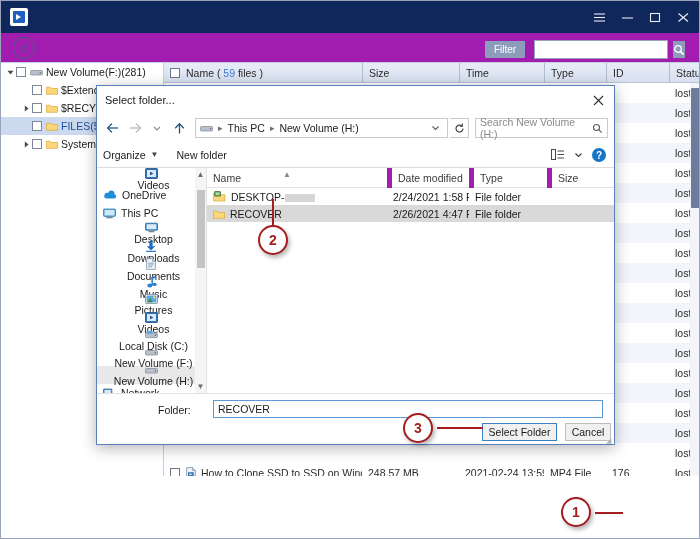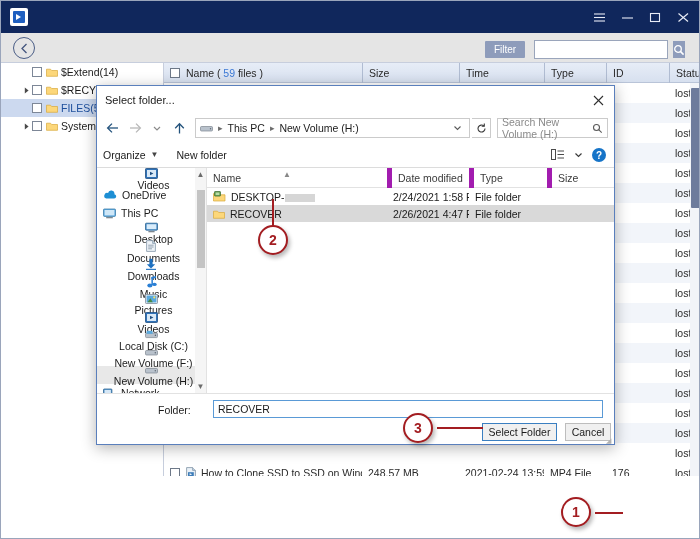--- a/index.html
+++ b/index.html
@@ -62,21 +62,21 @@
     width: 28px; height: 32px;
     display: flex; align-items: center; justify-content: center;
     color: #e8ecf6;
   }
   .win-btn svg { display: block; }
 
   
   .toolbar {
     position: absolute; left: 0; top: 32px;
     width: 700px; height: 30px;
-    background: #e5e5e5;
+    background: #a21caf;
     border-bottom: 1px solid #c7cedd;
   }
   .back-circle {
     position: absolute; left: 12px; top: 4px;
     width: 22px; height: 22px;
     border: 1px solid #4a5d86;
     border-radius: 50%;
     display: flex; align-items: center; justify-content: center;
   }
   .back-circle svg { display: block; }
@@ -303,21 +303,21 @@
   .crumb-caret { margin-left: auto; padding: 0 5px; color: #555; }
   .refresh-btn {
     width: 19px; height: 20px;
     border: 1px solid #cbcbcb;
     border-left: 0;
     background: #fff;
     display: flex; align-items: center; justify-content: center;
     margin-right: 4px;
   }
   .dlg-search {
-    width: 111px; height: 20px;
+    width: 133px; height: 20px;
     border: 1px solid #cbcbcb;
     background: #ffffff;
     display: flex; align-items: center;
     padding: 0 4px;
     font-size: 10.5px;
     color: #8a8a8a;
   }
   .dlg-search .ds-label { flex: 1; }
   .dlg-cmdbar {
     height: 26px;
@@ -516,20 +516,35 @@
         <svg width="12" height="12" viewBox="0 0 12 12">
             <circle cx="5" cy="5" r="3.3" fill="none" stroke="#ffffff" stroke-width="1.3"></circle>
             <line x1="7.4" y1="7.4" x2="10.6" y2="10.6" stroke="#ffffff" stroke-width="1.5"></line>
           </svg>
       </div>
     </div>
   </div>
 
   <div class="tree-pane">
     <div id="tree-rows">
+        <div class="tree-row" style="padding-left: 4px;">
+          <span class="tw">
+            <svg width="7" height="7" viewBox="0 0 7 7">
+              <polygon points="0.5,1.8 6.5,1.8 3.5,5.6" fill="#4a4a4a"></polygon>
+            </svg>
+          </span>
+          <span class="tchk"></span>
+          <span class="tico">
+            <svg width="13" height="9" viewBox="0 0 13 9">
+              <rect x="0.5" y="2.5" width="12" height="4.5" rx="1" fill="#b9c2cc" stroke="#7c858f" stroke-width=".7"></rect>
+              <circle cx="10.3" cy="4.8" r=".7" fill="#5d6670"></circle>
+            </svg>
+          </span>
+          <span class="tree-label">New Volume(F:)(281)</span>
+        </div>
         <div class="tree-row" style="padding-left: 20px;">
           <span class="tw"></span>
           <span class="tchk"></span>
           <span class="tico">
             <svg width="12" height="10" viewBox="0 0 12 10">
               <path d="M0.5 2.2h4l1.2 1.3h5.8v5.8H0.5z" fill="#fcd77a" stroke="#d9a93b" stroke-width=".7"></path>
             </svg>
           </span>
           <span class="tree-label">$Extend(14)</span>
         </div>
@@ -904,43 +919,43 @@
                 <svg width="13" height="11" viewBox="0 0 13 11">
                   <rect x="0.5" y="1.2" width="12" height="7" rx=".8" fill="#3f88c5" stroke="#2e6694" stroke-width=".8"></rect>
                   <rect x="1.6" y="2.2" width="9.8" height="5" fill="#d9ecfa"></rect>
                   <rect x="3.4" y="9" width="6.2" height="1.3" fill="#7d8790"></rect>
                 </svg>
               </span>
               <span>Desktop</span>
             </div>
             <div class="nrow indent">
               <span class="nico">
+                <svg width="12" height="12" viewBox="0 0 12 12">
+                  <g fill="#1b6fc0">
+                    <rect x="4.4" y="0.8" width="3.2" height="6"></rect>
+                    <polygon points="1.8,6.2 10.2,6.2 6,10.6"></polygon>
+                  </g>
+                  <rect x="1" y="10.8" width="10" height="1.1" fill="#1b6fc0"></rect>
+                </svg>
+              </span>
+              <span>Downloads</span>
+            </div>
+            <div class="nrow indent">
+              <span class="nico">
                 <svg width="10" height="12" viewBox="0 0 10 12">
                   <path d="M0.6 0.6h6l2.8 2.8v8H0.6z" fill="#eef3f8" stroke="#8296a8" stroke-width=".8"></path>
                   <path d="M6.6 0.6v2.8h2.8" fill="#c9d6e2" stroke="#8296a8" stroke-width=".7"></path>
                   <g stroke="#6e8296" stroke-width=".7">
                     <line x1="2.2" y1="5.2" x2="7.6" y2="5.2"></line>
                     <line x1="2.2" y1="7" x2="7.6" y2="7"></line>
                     <line x1="2.2" y1="8.8" x2="6" y2="8.8"></line>
                   </g>
                 </svg>
               </span>
               <span>Documents</span>
-            </div>
-            <div class="nrow indent">
-              <span class="nico">
-                <svg width="12" height="12" viewBox="0 0 12 12">
-                  <g fill="#1b6fc0">
-                    <rect x="4.4" y="0.8" width="3.2" height="6"></rect>
-                    <polygon points="1.8,6.2 10.2,6.2 6,10.6"></polygon>
-                  </g>
-                  <rect x="1" y="10.8" width="10" height="1.1" fill="#1b6fc0"></rect>
-                </svg>
-              </span>
-              <span>Downloads</span>
             </div>
             <div class="nrow indent">
               <span class="nico">
                 <svg width="11" height="12" viewBox="0 0 11 12">
                   <g fill="#2a7fd4">
                     <rect x="5.4" y="1" width="1.5" height="8"></rect>
                     <path d="M5.4 1 L10 0 L10 2 L5.4 3z"></path>
                     <ellipse cx="3.9" cy="9.4" rx="2.6" ry="2"></ellipse>
                     <ellipse cx="8.5" cy="8.4" rx="2.2" ry="1.7"></ellipse>
                   </g>

